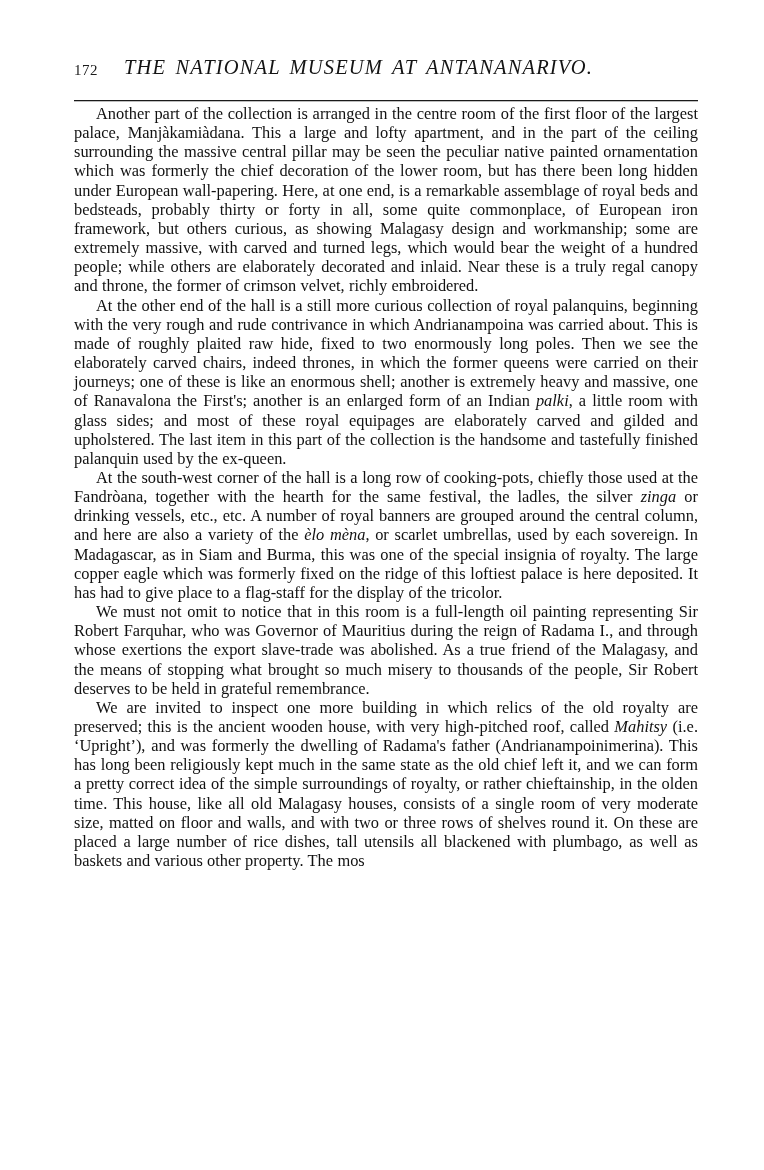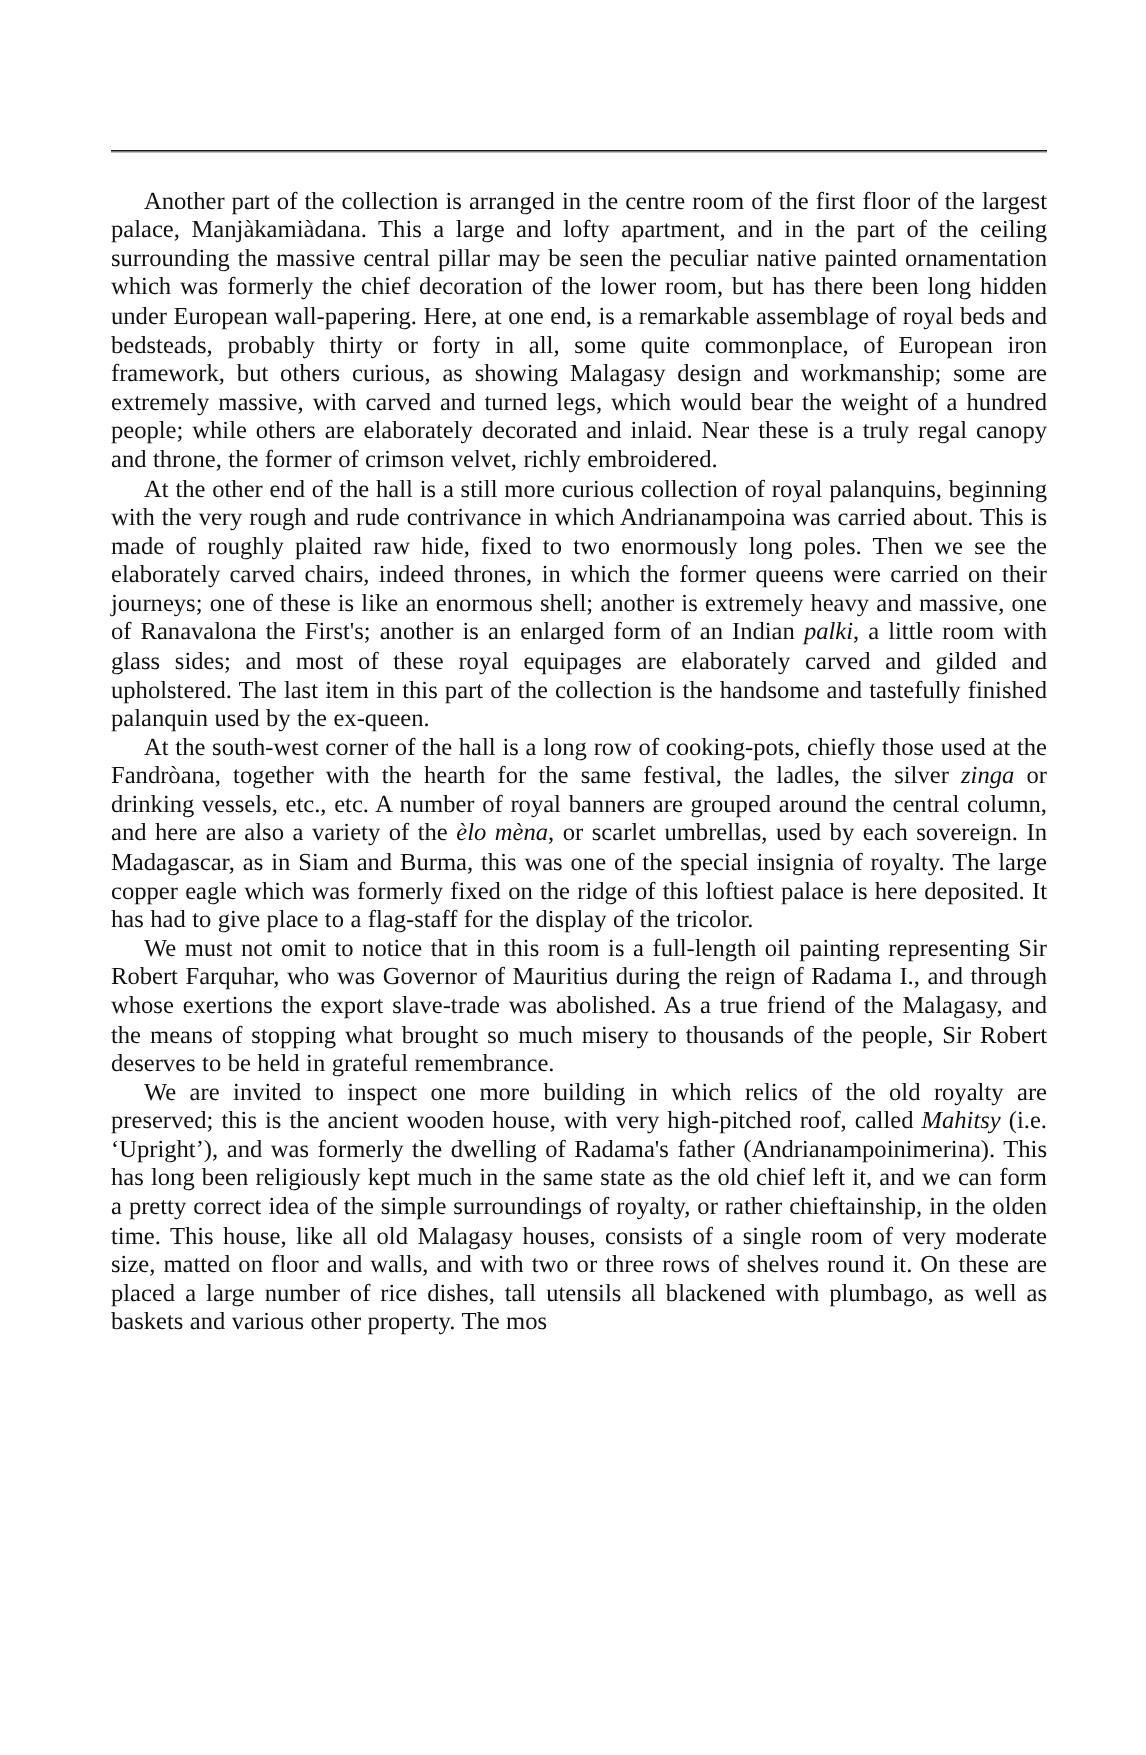--- a/index.html
+++ b/index.html
@@ -68,21 +68,21 @@
     top: 1px;
     width: 100%;
     height: 1px;
     background: rgba(40,40,40,0.30);
   }
 
   
   .textblock {
     position: absolute;
     left: 74px;
-    top: 124px;
+    top: 104px;
     width: 624px;
   }
   p.para {
     margin: 0;
     text-align: justify;
     text-justify: inter-word;
     font-size: 16.4px;
     line-height: 19.15px;
     text-indent: 22px;
     color: #111111;
@@ -90,20 +90,24 @@
     hyphens: manual;
   }
   p.para i, p.para em {
   }
 </style>
 </head>
 <body>
 
 <div class="page">
 
+  <div class="running-head">
+    <span class="folio">172</span>
+    <span class="head-title">THE NATIONAL MUSEUM AT ANTANANARIVO.</span>
+  </div>
 
   <div class="head-rule"></div>
 
   <div class="textblock">
     <p class="para">Another part of the collection is arranged in the centre room of the first floor of the largest palace, Manjàkamiàdana. This a large and lofty apartment, and in the part of the ceiling surrounding the massive central pillar may be seen the peculiar native painted ornamenta­tion which was formerly the chief decoration of the lower room, but has there been long hidden under European wall-papering. Here, at one end, is a remarkable assemblage of royal beds and bedsteads, pro­bably thirty or forty in all, some quite commonplace, of European iron framework, but others curious, as showing Malagasy design and work­manship; some are extremely massive, with carved and turned legs, which would bear the weight of a hundred people; while others are elaborately decorated and inlaid. Near these is a truly regal canopy and throne, the former of crimson velvet, richly embroidered.</p>
     <p class="para">At the other end of the hall is a still more curious collection of royal palanquins, beginning with the very rough and rude contrivance in which Andrianampoina was carried about. This is made of roughly plaited raw hide, fixed to two enormously long poles. Then we see the elaborately carved chairs, indeed thrones, in which the former queens were carried on their journeys; one of these is like an enor­mous shell; another is extremely heavy and massive, one of Ranava­lona the First's; another is an enlarged form of an Indian <i>palki</i>, a little room with glass sides; and most of these royal equipages are elaborately carved and gilded and upholstered. The last item in this part of the collection is the handsome and tastefully finished palanquin used by the ex-queen.</p>
     <p class="para">At the south-west corner of the hall is a long row of cooking-pots, chiefly those used at the Fandròana, together with the hearth for the same festival, the ladles, the silver <i>zinga</i> or drinking vessels, etc., etc. A number of royal banners are grouped around the central column, and here are also a variety of the <i>èlo mèna</i>, or scarlet umbrellas, used by each sovereign. In Madagascar, as in Siam and Burma, this was one of the special insignia of royalty. The large copper eagle which was formerly fixed on the ridge of this loftiest palace is here deposited. It has had to give place to a flag-staff for the display of the tricolor.</p>
     <p class="para">We must not omit to notice that in this room is a full-length oil paint­ing representing Sir Robert Farquhar, who was Governor of Mauritius during the reign of Radama I., and through whose exertions the export slave-trade was abolished. As a true friend of the Malagasy, and the means of stopping what brought so much misery to thousands of the people, Sir Robert deserves to be held in grateful remembrance.</p>
     <p class="para">We are invited to inspect one more building in which relics of the old royalty are preserved; this is the ancient wooden house, with very high-pitched roof, called <i>Mahitsy</i> (i.e. ‘Upright’), and was formerly the dwell­ing of Radama's father (Andrianampoinimerina). This has long been religiously kept much in the same state as the old chief left it, and we can form a pretty correct idea of the simple surroundings of royalty, or rather chieftainship, in the olden time. This house, like all old Mala­gasy houses, consists of a single room of very moderate size, matted on floor and walls, and with two or three rows of shelves round it. On these are placed a large number of rice dishes, tall utensils all blackened with plumbago, as well as baskets and various other property. The mos</p>
   </div>

